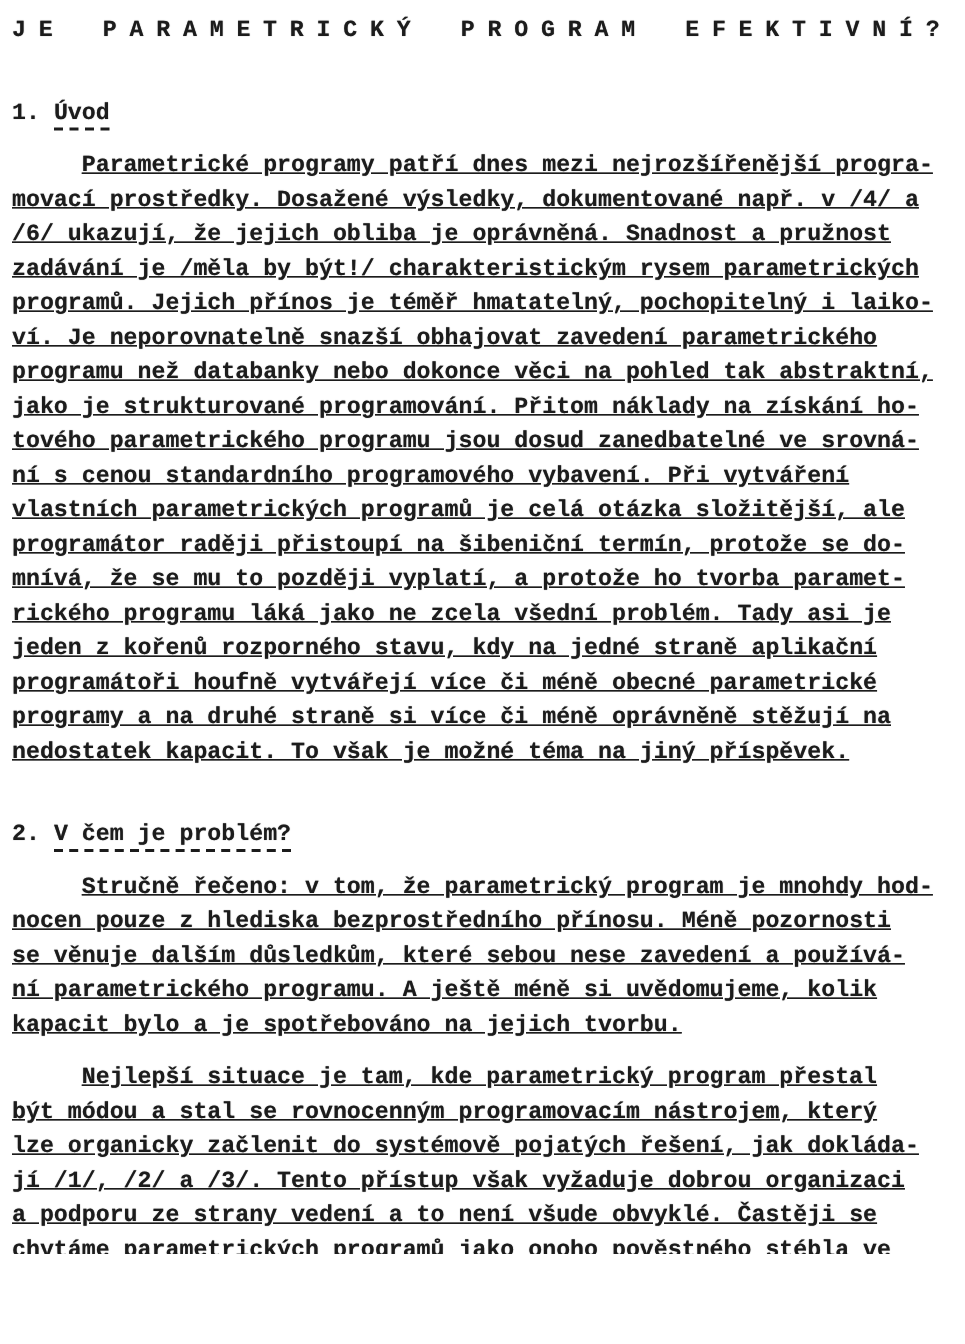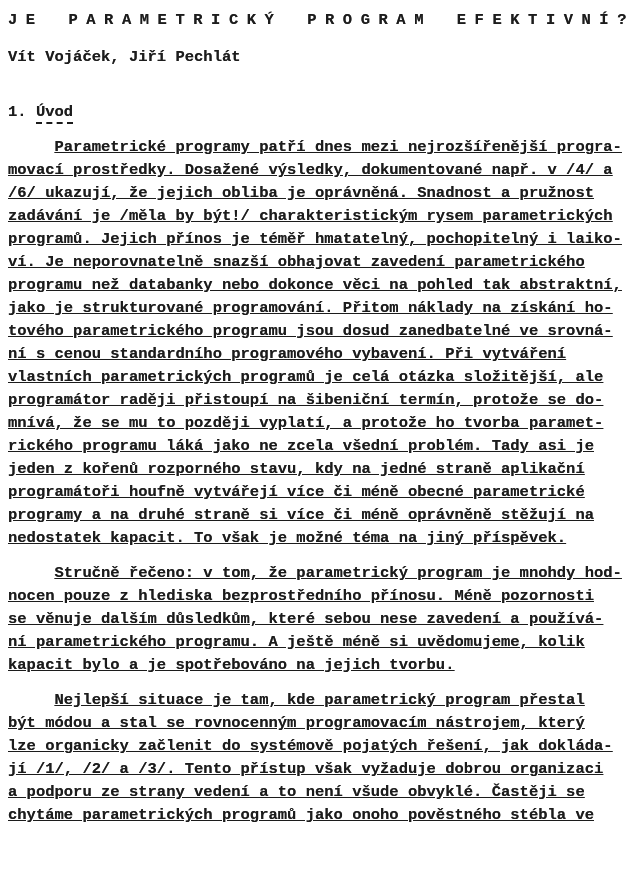--- a/index.html
+++ b/index.html
@@ -50,21 +50,20 @@
   .para + .para {
   }
 </style>
 </head>
 <body>
 
 <div class="page">
 
   <h1 class="title">JE PARAMETRICKÝ PROGRAM EFEKTIVNÍ?</h1>
 
-  <div class="authors">Vít Vojáček, Jiří Pechlát</div>
 
   <div class="section-heading"><span>1.</span>&nbsp;<span class="heading-text">Úvod</span></div>
 
   <div class="para">Parametrické programy patří dnes mezi nejrozšířenější progra-
 movací prostředky. Dosažené výsledky, dokumentované např. v /4/ a
 /6/ ukazují, že jejich obliba je oprávněná. Snadnost a pružnost
 zadávání je /měla by být!/ charakteristickým rysem parametrických
 programů. Jejich přínos je téměř hmatatelný, pochopitelný i laiko-
 ví. Je neporovnatelně snazší obhajovat zavedení parametrického
 programu než databanky nebo dokonce věci na pohled tak abstraktní,
@@ -73,20 +72,21 @@
 ní s cenou standardního programového vybavení. Při vytváření
 vlastních parametrických programů je celá otázka složitější, ale
 programátor raději přistoupí na šibeniční termín, protože se do-
 mnívá, že se mu to později vyplatí, a protože ho tvorba paramet-
 rického programu láká jako ne zcela všední problém. Tady asi je
 jeden z kořenů rozporného stavu, kdy na jedné straně aplikační
 programátoři houfně vytvářejí více či méně obecné parametrické
 programy a na druhé straně si více či méně oprávněně stěžují na
 nedostatek kapacit. To však je možné téma na jiný příspěvek.</div>
 
+  <div class="section-heading"><span>2.</span>&nbsp;<span class="heading-text">V čem je problém?</span></div>
 
   <div class="para">Stručně řečeno: v tom, že parametrický program je mnohdy hod-
 nocen pouze z hlediska bezprostředního přínosu. Méně pozornosti
 se věnuje dalším důsledkům, které sebou nese zavedení a používá-
 ní parametrického programu. A ještě méně si uvědomujeme, kolik
 kapacit bylo a je spotřebováno na jejich tvorbu.</div>
 
   <div class="para">Nejlepší situace je tam, kde parametrický program přestal
 být módou a stal se rovnocenným programovacím nástrojem, který
 lze organicky začlenit do systémově pojatých řešení, jak dokláda-

